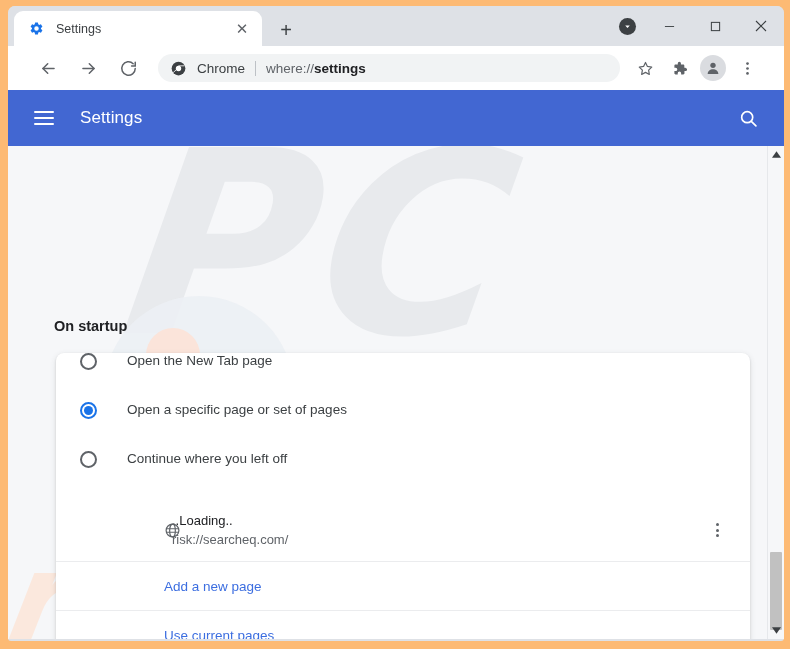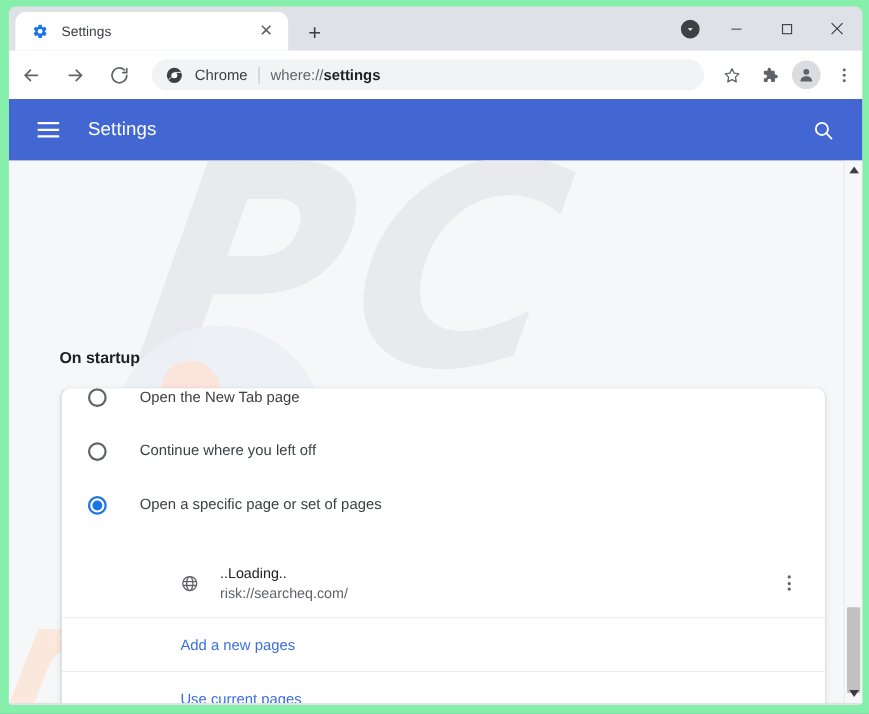--- a/index.html
+++ b/index.html
@@ -10,21 +10,21 @@
     background: #1f4c87;
     font-family: "Liberation Sans", sans-serif;
     overflow: hidden;
   }
 
   
   .window-frame {
     position: absolute;
     left: 0; top: 0;
     width: 790px; height: 649px;
-    background: #86efac;
+    background: #fdba74;
     padding: 6px 6px 8px 8px;
   }
   .window-inner {
     position: relative;
     width: 100%; height: 100%;
     background: #dee1e6;
     border-radius: 7px 7px 3px 3px;
     overflow: hidden;
   }
 
@@ -103,21 +103,21 @@
     cursor: pointer;
   }
 
   
   .toolbar {
     position: relative;
     height: 44px;
     background: #ffffff;
     display: flex;
     align-items: center;
-    padding: 0 0;
+    padding: 0 20px;
   }
   .nav-btn {
     width: 30px; height: 30px;
     margin: 0 5px;
     display: flex; align-items: center; justify-content: center;
     color: #5f6368;
     border-radius: 50%;
     cursor: pointer;
   }
 
@@ -321,21 +321,21 @@
   }
   .entry-globe {
     position: absolute;
     left: 107px; top: 50%;
     margin-top: -9px;
     width: 18px; height: 18px;
     display: flex; align-items: center; justify-content: center;
     color: #5f6368;
   }
   .entry-text {
-    margin-left: 48px;
+    margin-left: 20px;
     flex: 1;
     min-width: 0;
   }
   .entry-title {
     font-size: 13px;
     color: #202124;
     line-height: 19px;
     white-space: nowrap;
   }
   .entry-url {
@@ -530,27 +530,27 @@
         <div class="section-title">On startup</div>
 
         <div class="card">
 
           <div class="radio-row">
             <span class="radio"></span>
             <span class="radio-label">Open the New Tab page</span>
           </div>
 
           <div class="radio-row">
+            <span class="radio checked"></span>
+            <span class="radio-label">Open a specific page or set of pages</span>
+          </div>
+
+          <div class="radio-row">
             <span class="radio"></span>
             <span class="radio-label">Continue where you left off</span>
-          </div>
-
-          <div class="radio-row">
-            <span class="radio checked"></span>
-            <span class="radio-label">Open a specific page or set of pages</span>
           </div>
 
           <div class="page-entry">
             <span class="entry-globe">
               <svg width="17" height="17" viewBox="0 0 24 24" fill="none" stroke="#5f6368" stroke-width="1.7">
                 <circle cx="12" cy="12" r="9"></circle>
                 <path d="M3.5 9.5h17M3.5 14.5h17"></path>
                 <ellipse cx="12" cy="12" rx="4" ry="9"></ellipse>
               </svg>
             </span>
@@ -558,21 +558,21 @@
               <div class="entry-title">..Loading..</div>
               <div class="entry-url">risk://searcheq.com/</div>
             </div>
             <span class="entry-menu">
               <i></i>
                 <i></i>
                 <i></i>
             </span>
           </div>
 
-          <div class="link-row bordered">Add a new pages</div>
+          <div class="link-row bordered">Add a new page</div>
           <div class="link-row">Use current pages</div>
         </div>
 
       </div>
 
       <div class="scrollbar">
         <div class="sb-arrow up">
           <svg width="9" height="7" viewBox="0 0 10 7">
               <path d="M5 0 L10 7 L0 7 Z" fill="#3c4043"></path>
             </svg>

